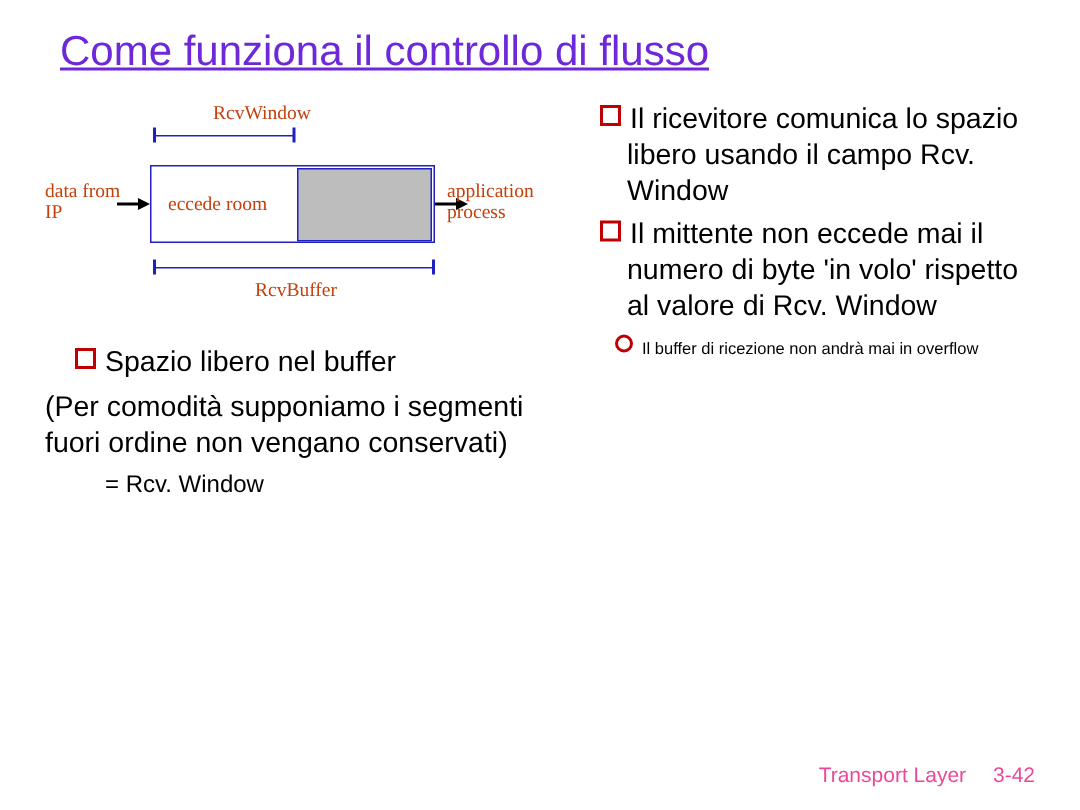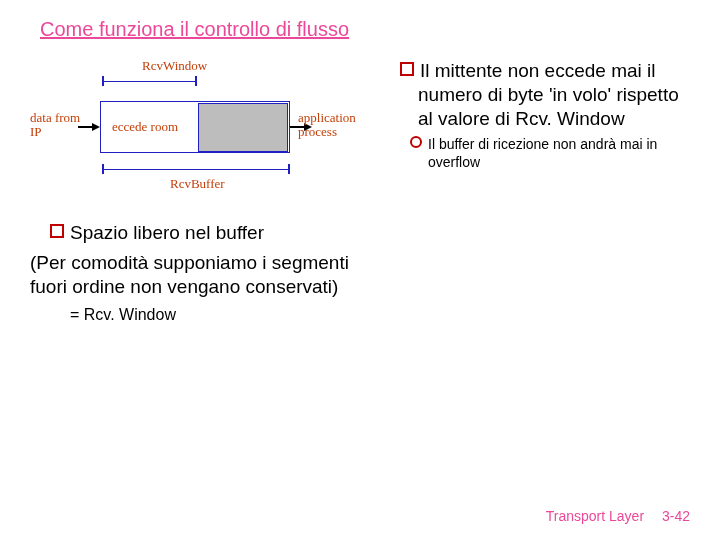--- a/index.html
+++ b/index.html
@@ -5,22 +5,22 @@
   * { margin: 0; padding: 0; box-sizing: border-box; }
   body {
     width: 720px;
     height: 540px;
     background: #fff;
     font-family: "Comic Sans MS", cursive, sans-serif;
     position: relative;
     overflow: hidden;
   }
   .title {
-    font-size: 20px;
-    color: #ec4899;
+    font-size: 28px;
+    color: #6d28d9;
     text-decoration: underline;
     padding: 18px 0 0 40px;
   }
   .content {
     display: flex;
     padding: 18px 30px 0 30px;
   }
   .left {
     width: 340px;
     padding-right: 10px;
@@ -109,21 +109,21 @@
     vertical-align: 1px;
   }
   .eq-block {
     font-family: Arial, sans-serif;
     font-size: 16px;
     line-height: 1.35;
     padding-left: 8px;
   }
   .eq-block div { padding-left: 22px; text-indent: -14px; margin-left: 24px; }
   .sub-list {
-    font-size: 14px;
+    font-size: 11px;
     line-height: 1.25;
     padding-left: 48px;
     text-indent: -18px;
     margin-top: 6px;
   }
   .footer {
     position: absolute;
     bottom: 16px;
     right: 30px;
     font-family: Arial, sans-serif;
@@ -173,20 +173,21 @@
     <div class="body-text">
       <p class="indent1 bullet-sq"><span>Spazio libero nel buffer</span></p>
       <p class="indent1" style="text-indent:0; padding-left:0;">(Per comodità supponiamo i segmenti fuori ordine non vengano conservati)</p>
     </div>
     <div class="eq-block">
       <div>= Rcv. Window</div>
     </div>
   </div>
 
   <div class="right body-text">
+    <p class="indent1 bullet-sq"><span>Il ricevitore comunica lo spazio libero usando il campo Rcv. Window</span></p>
     <p class="indent1 bullet-sq"><span>Il mittente non eccede mai il numero di byte 'in volo' rispetto al valore di Rcv. Window</span></p>
     <p class="sub-list sub-bullet"><span>Il buffer di ricezione non andrà mai in overflow</span></p>
   </div>
 
 </div>
 
 <div class="footer">
   <span>Transport Layer</span>
   <span class="pg">3-42</span>
 </div>

